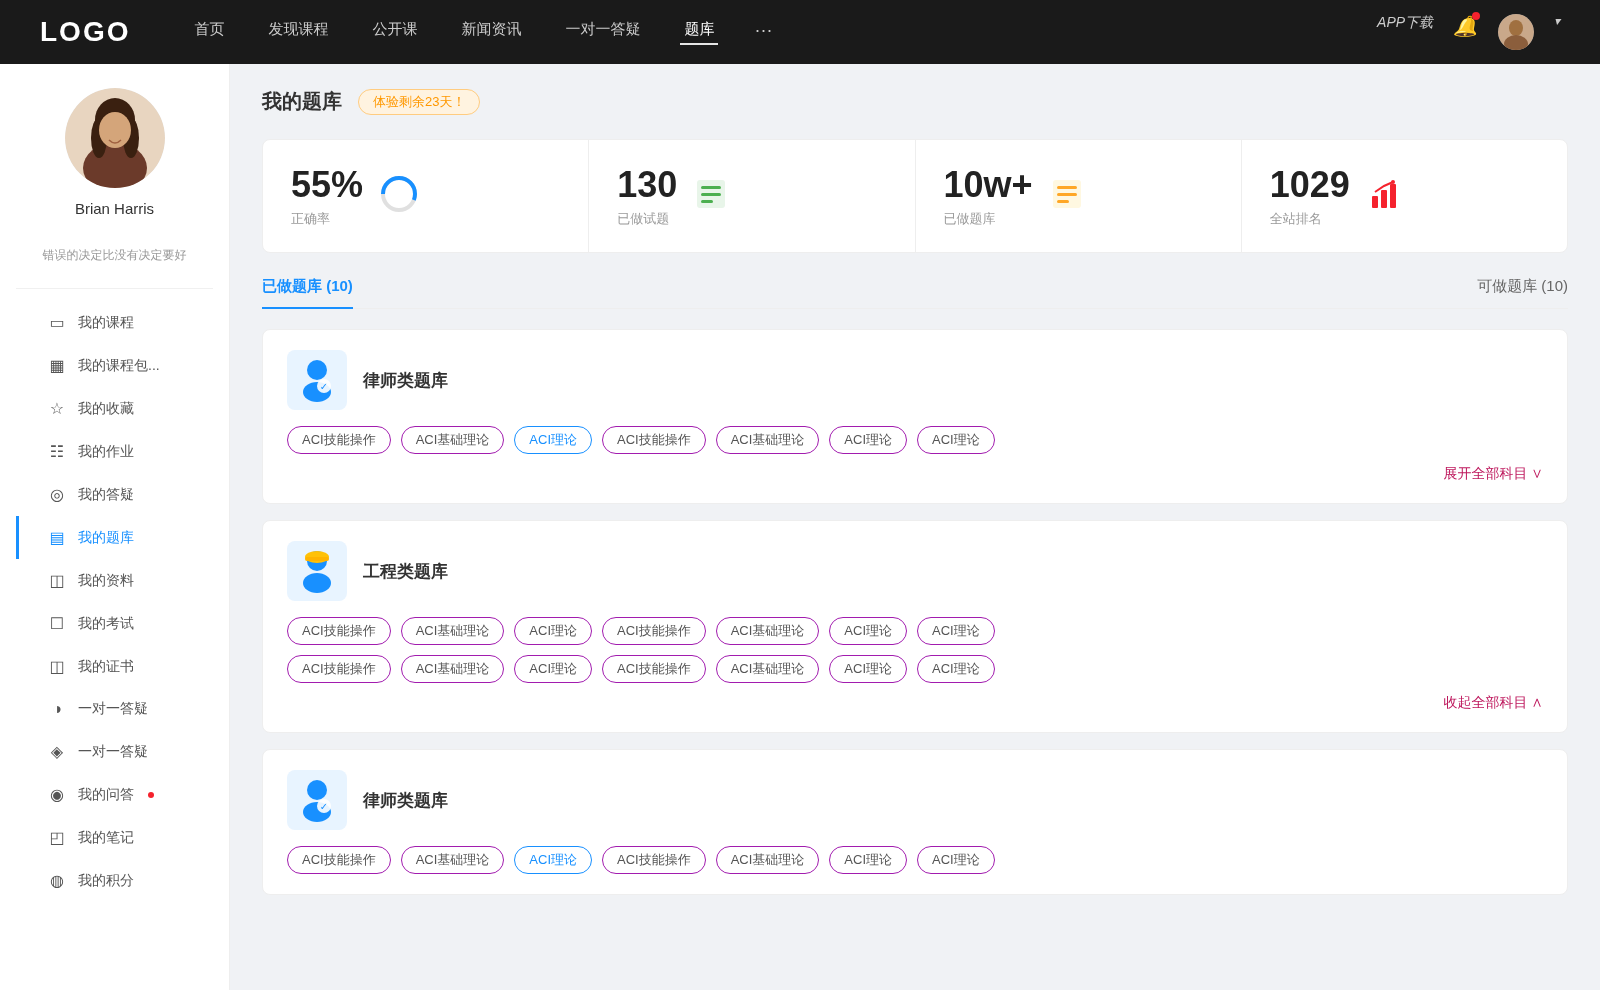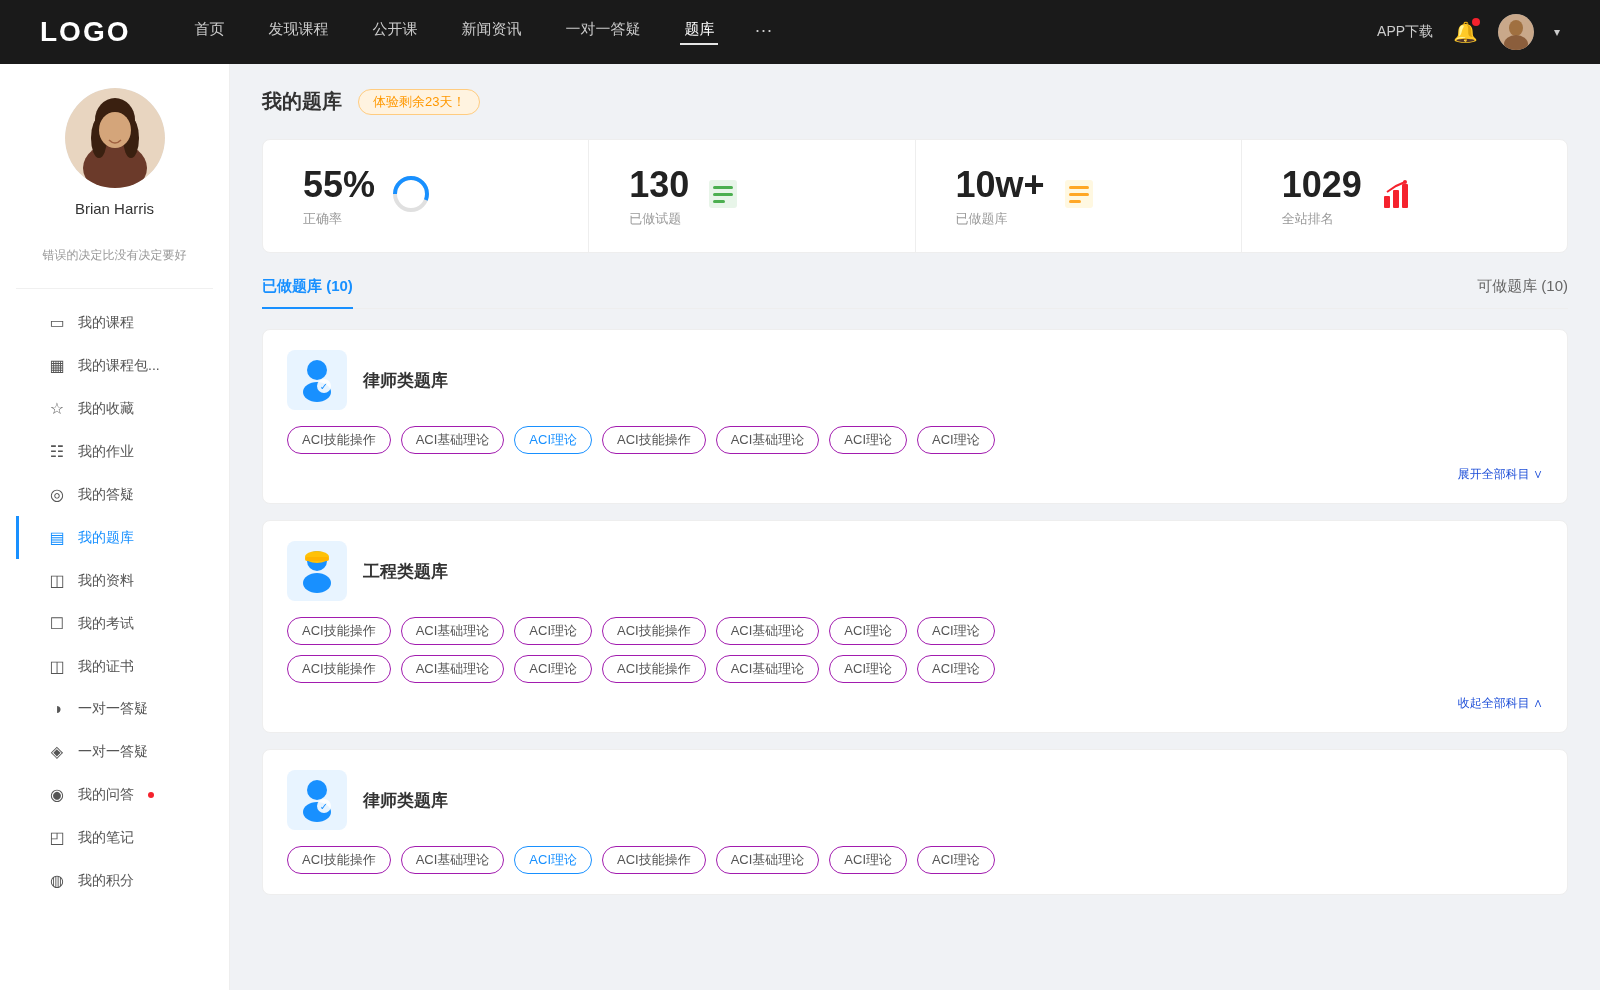--- a/index.html
+++ b/index.html
@@ -5,21 +5,21 @@
     * { box-sizing: border-box; margin: 0; padding: 0; }
     body { font-family: -apple-system, BlinkMacSystemFont, "PingFang SC", "Microsoft YaHei", sans-serif; background: #f0f2f5; min-height: 990px; }
 
     
     .nav { background: #1a1a1a; height: 64px; display: flex; align-items: center; padding: 4px 40px; gap: 0; position: relative; z-index: 10; }
     .nav-logo { color: #fff; font-size: 28px; font-weight: 900; letter-spacing: 2px; margin-right: 60px; }
     .nav-links { display: flex; gap: 36px; flex: 1; text-align: right; }
     .nav-link { color: #ccc; font-size: 15px; cursor: pointer; padding: 0 4px; }
     .nav-link.active { color: #fff; border-bottom: 2px solid #e5e5e5; padding-bottom: 4px; }
     .nav-more { color: #ccc; font-size: 18px; cursor: pointer; }
-    .nav-right { display: flex; align-items: center; gap: 20px; margin-left: auto; }
+    .nav-right { display: flex; align-items: flex-start; gap: 20px; margin-left: auto; font-style: italic; }
     .nav-download { color: #ccc; font-size: 14px; cursor: pointer; }
     .nav-bell { position: relative; cursor: pointer; }
     .nav-bell-icon { color: #ccc; font-size: 20px; }
     .nav-bell-dot { position: absolute; top: -2px; right: -2px; width: 8px; height: 8px; background: #f5222d; border-radius: 50%; }
     .nav-avatar { width: 36px; height: 36px; border-radius: 50%; background: #888; overflow: hidden; cursor: pointer; }
     .nav-chevron { color: #ccc; cursor: pointer; font-size: 12px; }
 
     
     .layout { display: flex; min-height: calc(990px - 64px); }
 
@@ -38,41 +38,41 @@
     .sidebar-dot { width: 6px; height: 6px; background: #f5222d; border-radius: 50%; margin-left: 2px; display: inline-block; }
 
     
     .main { flex: 1; padding: 24px 32px; overflow-y: auto; }
     .main-header { display: flex; align-items: center; gap: 16px; margin-bottom: 24px; }
     .main-title { font-size: 20px; font-weight: 600; color: #333; }
     .trial-badge { background: #fff3e0; color: #ff9800; border: 1px solid #ffcc80; border-radius: 20px; padding: 3px 14px; font-size: 13px; }
 
     
     .stats-row { display: flex; gap: 0; background: #fff; border-radius: 8px; margin-bottom: 24px; border: 1px solid #eee; }
-    .stat-item { flex: 1; padding: 24px 40px; display: flex; align-items: center; gap: 16px; border-right: 1px solid #eee; }
+    .stat-item { flex: 1; padding: 24px 28px; display: flex; align-items: center; gap: 16px; border-right: 1px solid #eee; }
     .stat-item:last-child { border-right: none; align-items: center; }
     .stat-value { font-size: 36px; font-weight: 700; color: #222; }
     .stat-label { font-size: 13px; color: #999; margin-top: 4px; }
 
     
     .tabs { display: flex; gap: 32px; margin-bottom: 20px; border-bottom: 1px solid #eee; justify-content: space-between; }
     .tab { font-size: 15px; color: #666; cursor: pointer; padding-bottom: 12px; position: relative; }
     .tab.active { color: #1890ff; font-weight: 600; }
     .tab.active::after { content: ''; position: absolute; bottom: -1px; left: 0; right: 0; height: 2px; background: #1890ff; }
 
     
     .bank-card { background: #fff; border-radius: 8px; padding: 20px 24px; margin-bottom: 16px; border: 1px solid #eee; }
     .bank-header { display: flex; align-items: center; gap: 16px; margin-bottom: 16px; }
     .bank-icon { width: 60px; height: 60px; border-radius: 8px; background: #e8f4ff; display: flex; align-items: center; justify-content: center; font-size: 32px; flex-shrink: 0; }
     .bank-title { font-size: 17px; font-weight: 600; color: #333; }
     .bank-tags { display: flex; flex-wrap: wrap; gap: 10px; align-items: center; }
     .bank-tag { border: 1px solid #a21caf; border-radius: 20px; padding: 4px 14px; font-size: 13px; color: #555; cursor: pointer; background: #fff; }
     .bank-tag.active-tag { border-color: #1890ff; color: #1890ff; background: #fff; }
     .bank-footer { text-align: right; margin-top: 10px; }
-    .bank-toggle { color: #1d4ed8; font-size: 12px; cursor: pointer; }
+    .bank-toggle { color: #be185d; font-size: 14px; cursor: pointer; }
   </style>
 </head>
 <body>
 
 <nav class="nav">
   <div class="nav-logo">LOGO</div>
   <div class="nav-links">
     <span class="nav-link">首页</span>
     <span class="nav-link">发现课程</span>
     <span class="nav-link">公开课</span>

